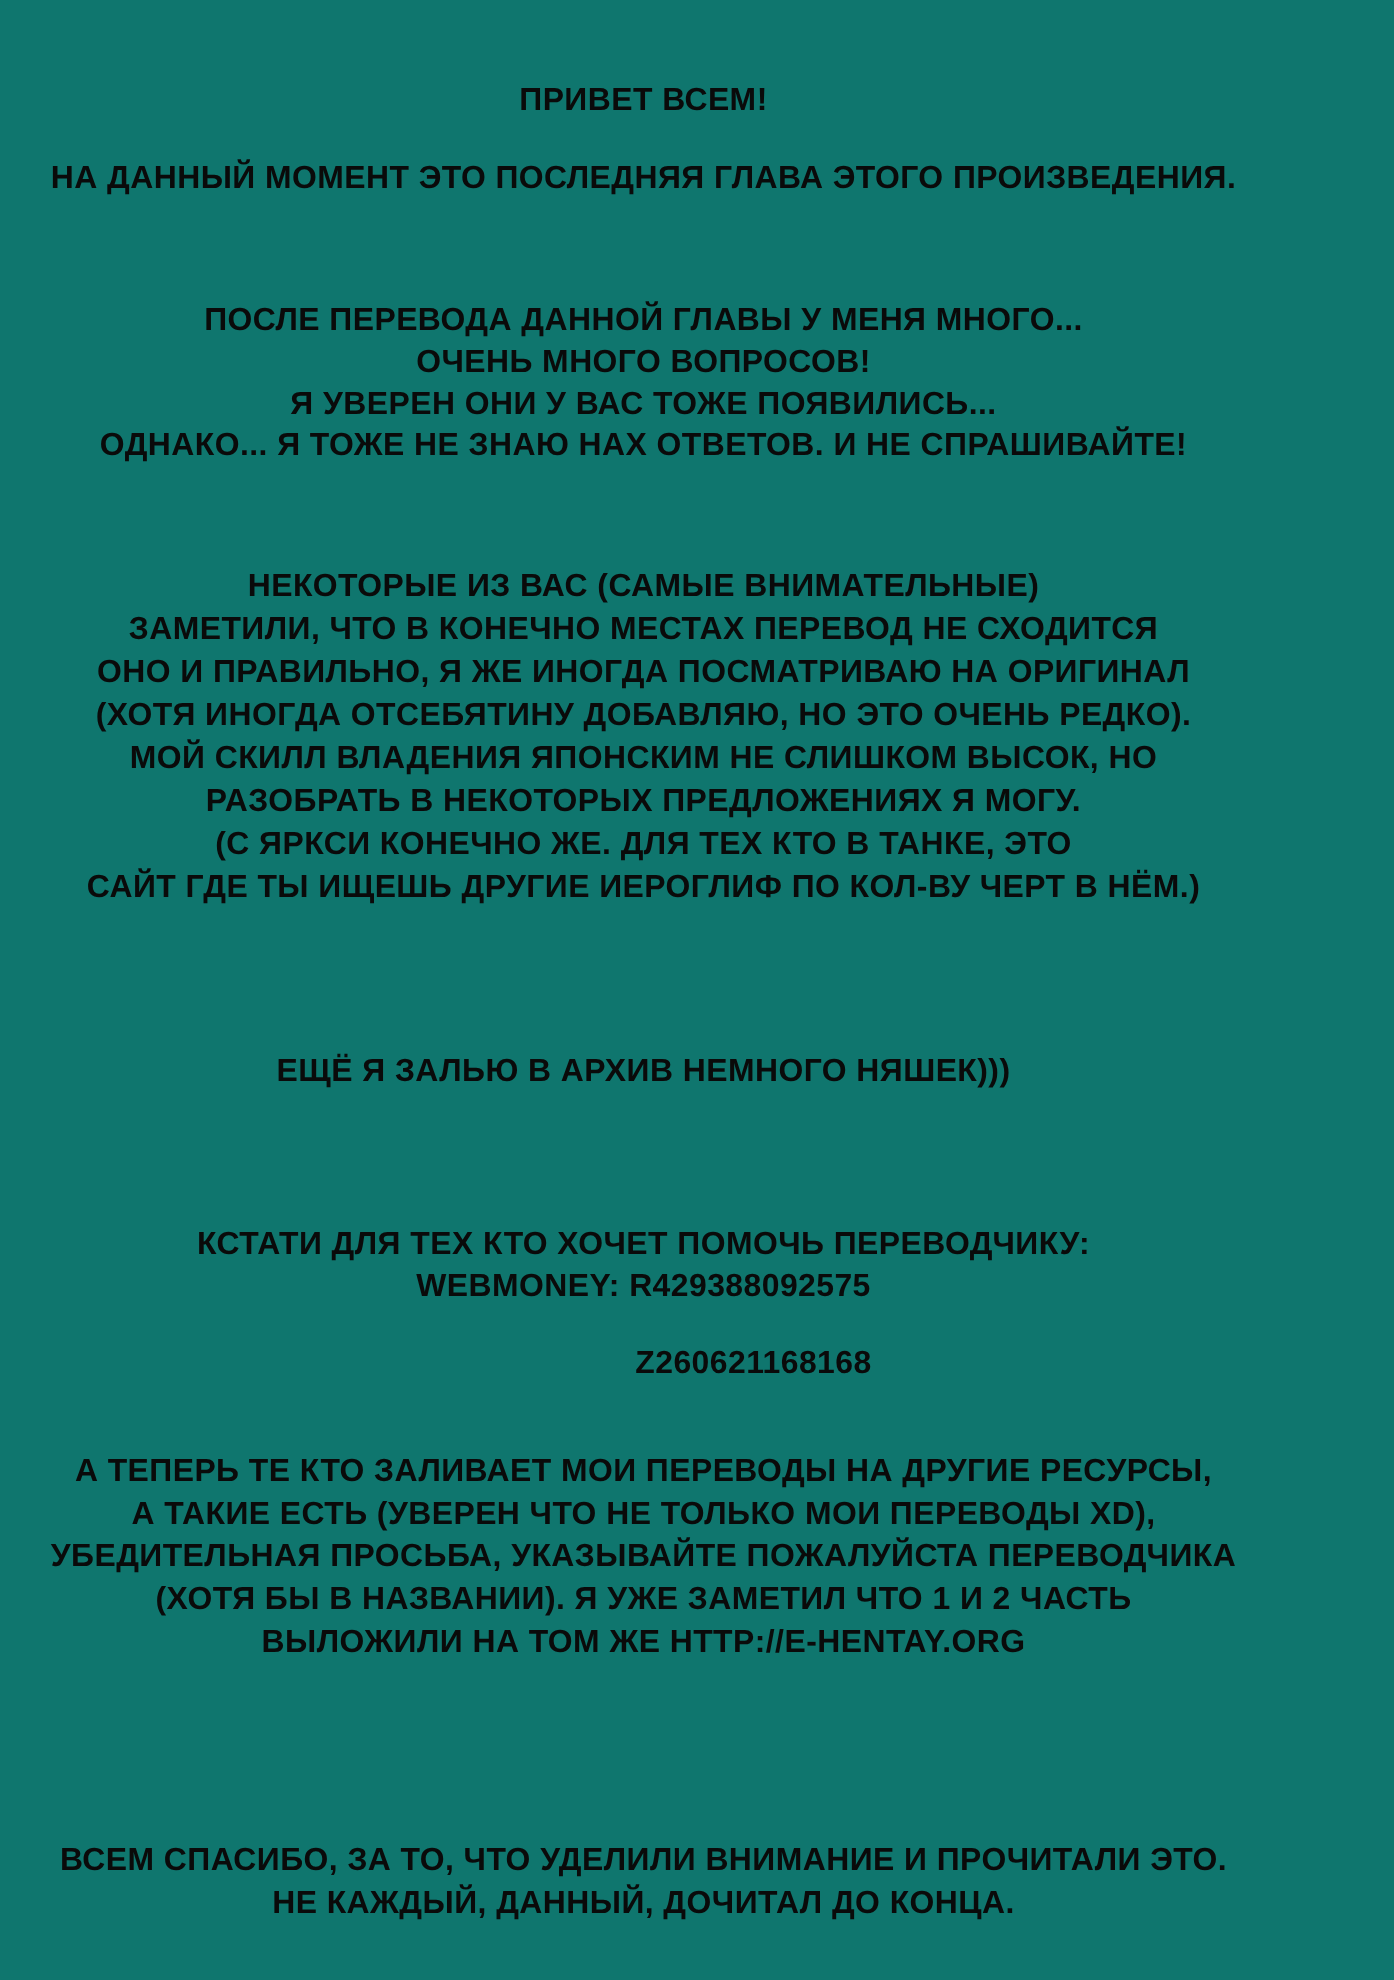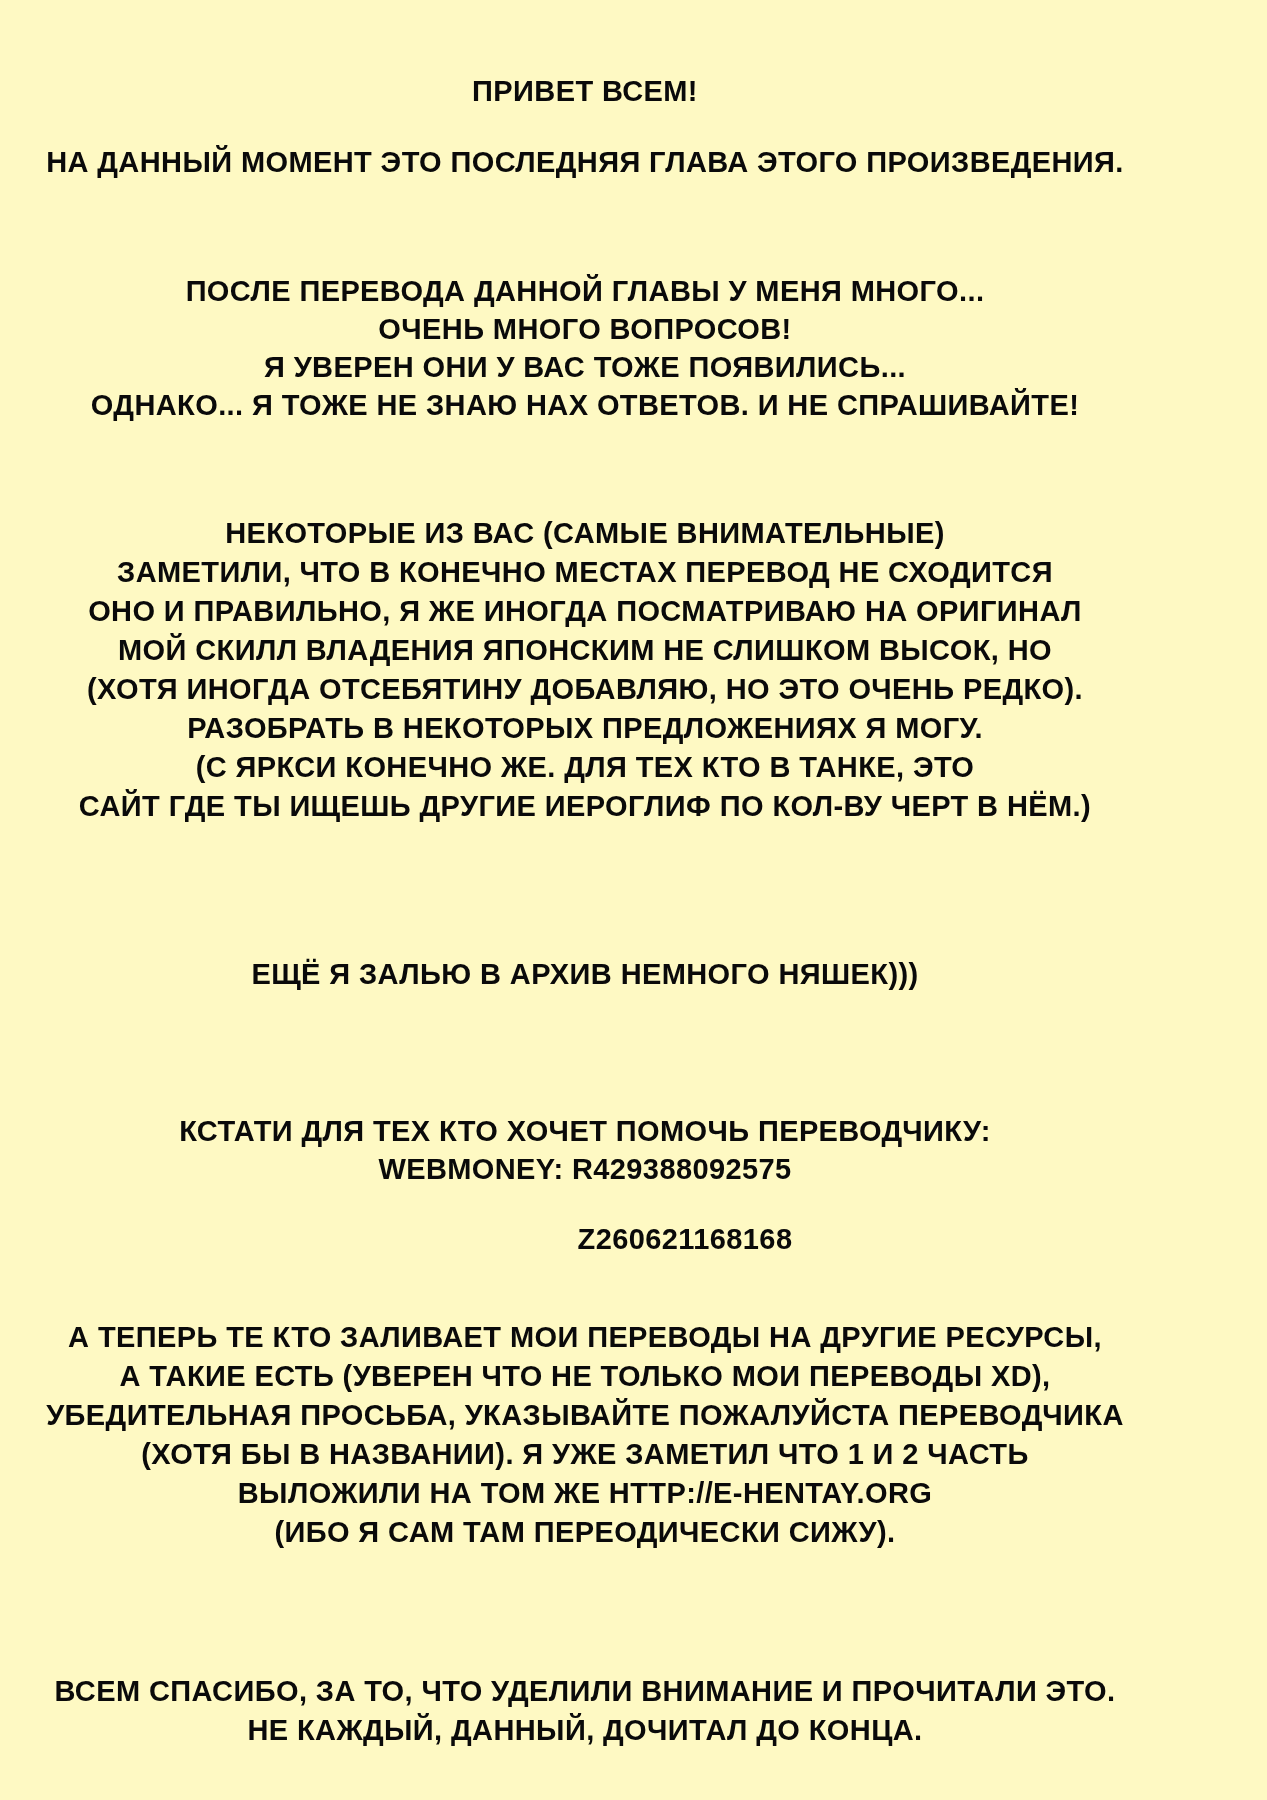--- a/index.html
+++ b/index.html
@@ -14,21 +14,21 @@
     overflow: hidden;
     font-family: "Liberation Sans", sans-serif;
     color: #000000;
   }
   .page {
     position: absolute;
     left: 0;
     top: 0;
     width: 1267px;
     height: 1800px;
-    background: #fef9c3;
+    background: #0f766e;
   }
   .block {
     position: absolute;
     left: 15px;
     width: 1140px;
     text-align: center;
     font-weight: bold;
     font-size: 29px;
     letter-spacing: 0.4px;
     color: #0a0a0a;
@@ -67,22 +67,22 @@
     <div class="line">ПОСЛЕ ПЕРЕВОДА ДАННОЙ ГЛАВЫ У МЕНЯ МНОГО...</div>
     <div class="line">ОЧЕНЬ МНОГО ВОПРОСОВ!</div>
     <div class="line">Я УВЕРЕН ОНИ У ВАС ТОЖЕ ПОЯВИЛИСЬ...</div>
     <div class="line">ОДНАКО... Я ТОЖЕ НЕ ЗНАЮ НАХ ОТВЕТОВ. И НЕ СПРАШИВАЙТЕ!</div>
   </div>
 
   <div class="block lh39" id="b-translation-notes">
     <div class="line">НЕКОТОРЫЕ ИЗ ВАС (САМЫЕ ВНИМАТЕЛЬНЫЕ)</div>
     <div class="line">ЗАМЕТИЛИ, ЧТО В КОНЕЧНО МЕСТАХ ПЕРЕВОД НЕ СХОДИТСЯ</div>
     <div class="line">ОНО И ПРАВИЛЬНО, Я ЖЕ ИНОГДА ПОСМАТРИВАЮ НА ОРИГИНАЛ</div>
+    <div class="line">(ХОТЯ ИНОГДА ОТСЕБЯТИНУ ДОБАВЛЯЮ, НО ЭТО ОЧЕНЬ РЕДКО).</div>
     <div class="line">МОЙ СКИЛЛ ВЛАДЕНИЯ ЯПОНСКИМ НЕ СЛИШКОМ ВЫСОК, НО</div>
-    <div class="line">(ХОТЯ ИНОГДА ОТСЕБЯТИНУ ДОБАВЛЯЮ, НО ЭТО ОЧЕНЬ РЕДКО).</div>
     <div class="line">РАЗОБРАТЬ В НЕКОТОРЫХ ПРЕДЛОЖЕНИЯХ Я МОГУ.</div>
     <div class="line">(С ЯРКСИ КОНЕЧНО ЖЕ. ДЛЯ ТЕХ КТО В ТАНКЕ, ЭТО</div>
     <div class="line">САЙТ ГДЕ ТЫ ИЩЕШЬ ДРУГИЕ ИЕРОГЛИФ ПО КОЛ-ВУ ЧЕРТ В НЁМ.)</div>
   </div>
 
   <div class="block" id="b-bonus">
     <div class="line">ЕЩЁ Я ЗАЛЬЮ В АРХИВ НЕМНОГО НЯШЕК)))</div>
   </div>
 
   <div class="block" id="b-donate">
@@ -90,21 +90,20 @@
     <div class="line">WEBMONEY: R429388092575</div>
     <div class="line shift-right">Z260621168168</div>
   </div>
 
   <div class="block lh39" id="b-reupload">
     <div class="line">А ТЕПЕРЬ ТЕ КТО ЗАЛИВАЕТ МОИ ПЕРЕВОДЫ НА ДРУГИЕ РЕСУРСЫ,</div>
     <div class="line">А ТАКИЕ ЕСТЬ (УВЕРЕН ЧТО НЕ ТОЛЬКО МОИ ПЕРЕВОДЫ XD),</div>
     <div class="line">УБЕДИТЕЛЬНАЯ ПРОСЬБА, УКАЗЫВАЙТЕ ПОЖАЛУЙСТА ПЕРЕВОДЧИКА</div>
     <div class="line">(ХОТЯ БЫ В НАЗВАНИИ). Я УЖЕ ЗАМЕТИЛ ЧТО 1 И 2 ЧАСТЬ</div>
     <div class="line">ВЫЛОЖИЛИ НА ТОМ ЖЕ HTTP://E-HENTAY.ORG</div>
-    <div class="line">(ИБО Я САМ ТАМ ПЕРЕОДИЧЕСКИ СИЖУ).</div>
   </div>
 
   <div class="block lh39" id="b-thanks">
     <div class="line">ВСЕМ СПАСИБО, ЗА ТО, ЧТО УДЕЛИЛИ ВНИМАНИЕ И ПРОЧИТАЛИ ЭТО.</div>
     <div class="line">НЕ КАЖДЫЙ, ДАННЫЙ, ДОЧИТАЛ ДО КОНЦА.</div>
   </div>
 
 </div>
 
 </body></html>

